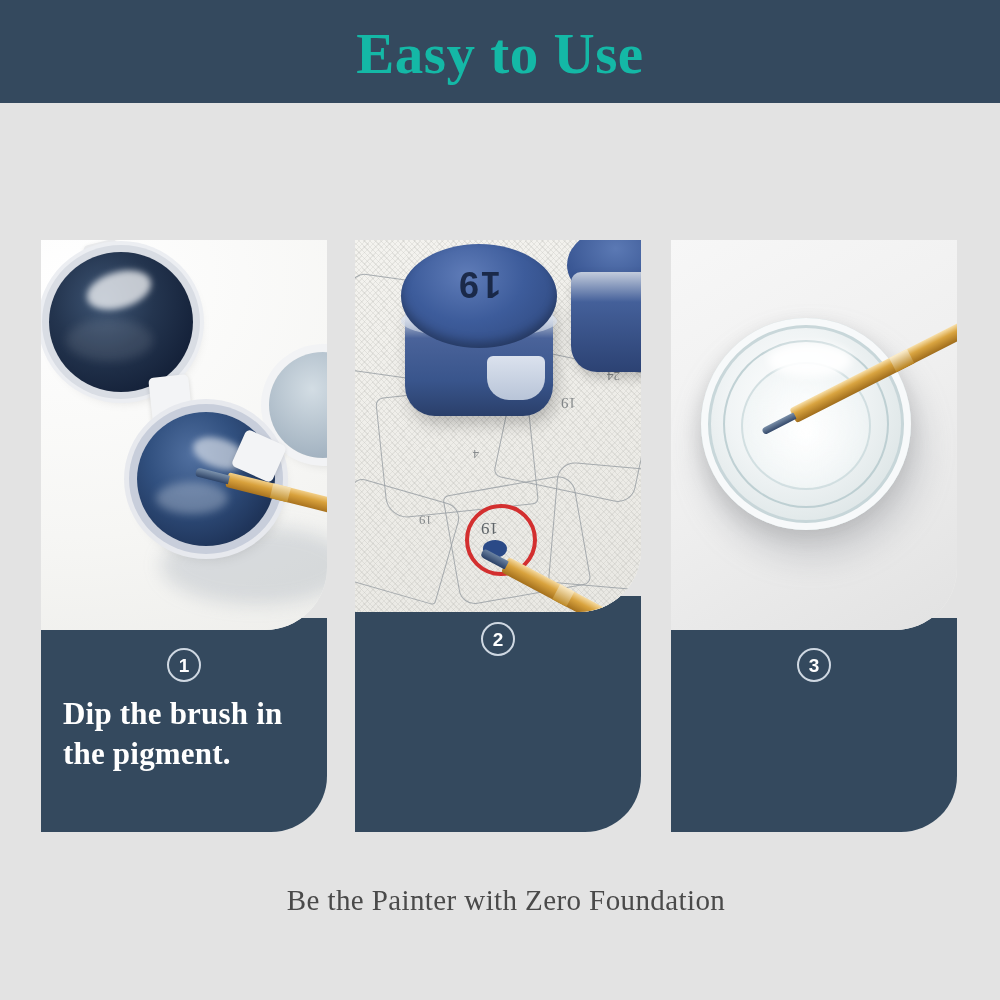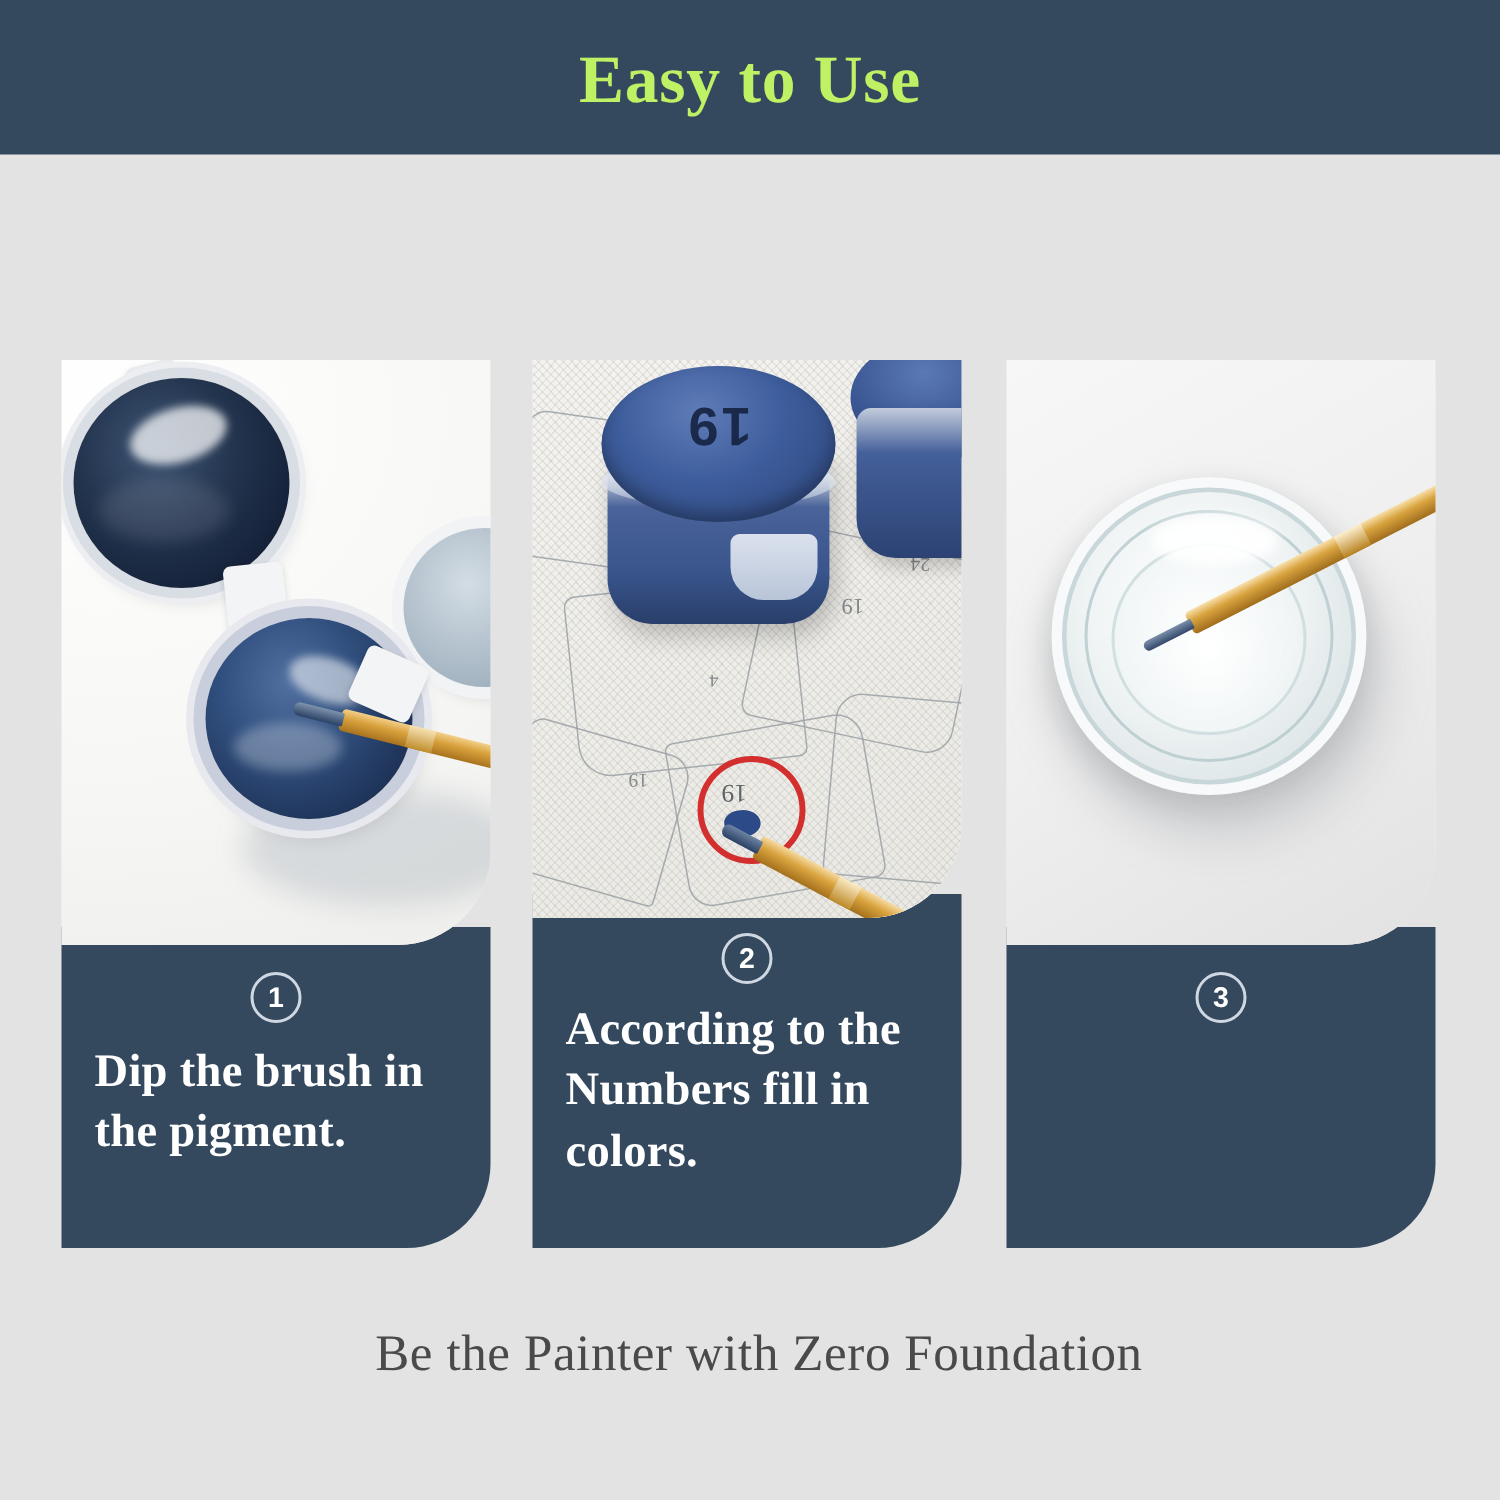--- a/index.html
+++ b/index.html
@@ -12,23 +12,23 @@
     position:relative;
   }
 
   
   .header{
     position:absolute;left:0;top:0;width:1000px;height:103px;
     background:#34495e;
     display:flex;align-items:center;justify-content:center;
   }
   .header-title{
-    color:#bef264;
+    color:#14b8a6;
     font-family:"Liberation Serif", serif;
-    font-size:45px;
+    font-size:57px;
     font-weight:700;
     letter-spacing:.5px;
     line-height:1;
     margin-top:4px;
   }
 
   
   .cards{
     position:absolute;left:41px;top:240px;
     width:918px;height:592px;
@@ -297,21 +297,21 @@
   }
 
   
   .footer{
     position:absolute;left:0;top:884px;width:1000px;
     text-align:center;
   }
   .footer-text{
     color:#4a4a4a;
     font-family:"Liberation Serif", serif;
-    font-size:34px;
+    font-size:29px;
     letter-spacing:.4px;
     padding-left:12px;
   }
 </style>
 </head>
 <body>
 
 <div class="header">
   <div class="header-title">Easy to Use</div>
 </div>
@@ -341,23 +341,20 @@
     </div>
 
   </div>
 
   <div class="card card-2">
 
     <div class="caption">
       <div class="badge-row">
         <div class="badge">2</div>
       </div>
-      <div class="caption-text">According to the
-Numbers fill in
-colors.</div>
     </div>
 
     <div class="photo">
       <div class="p2-bg"></div>
       <div class="p2-canvas"></div>
 
       <div class="p2-out o1"></div>
       <div class="p2-out o2"></div>
       <div class="p2-out o3"></div>
       <div class="p2-out o4"></div>

